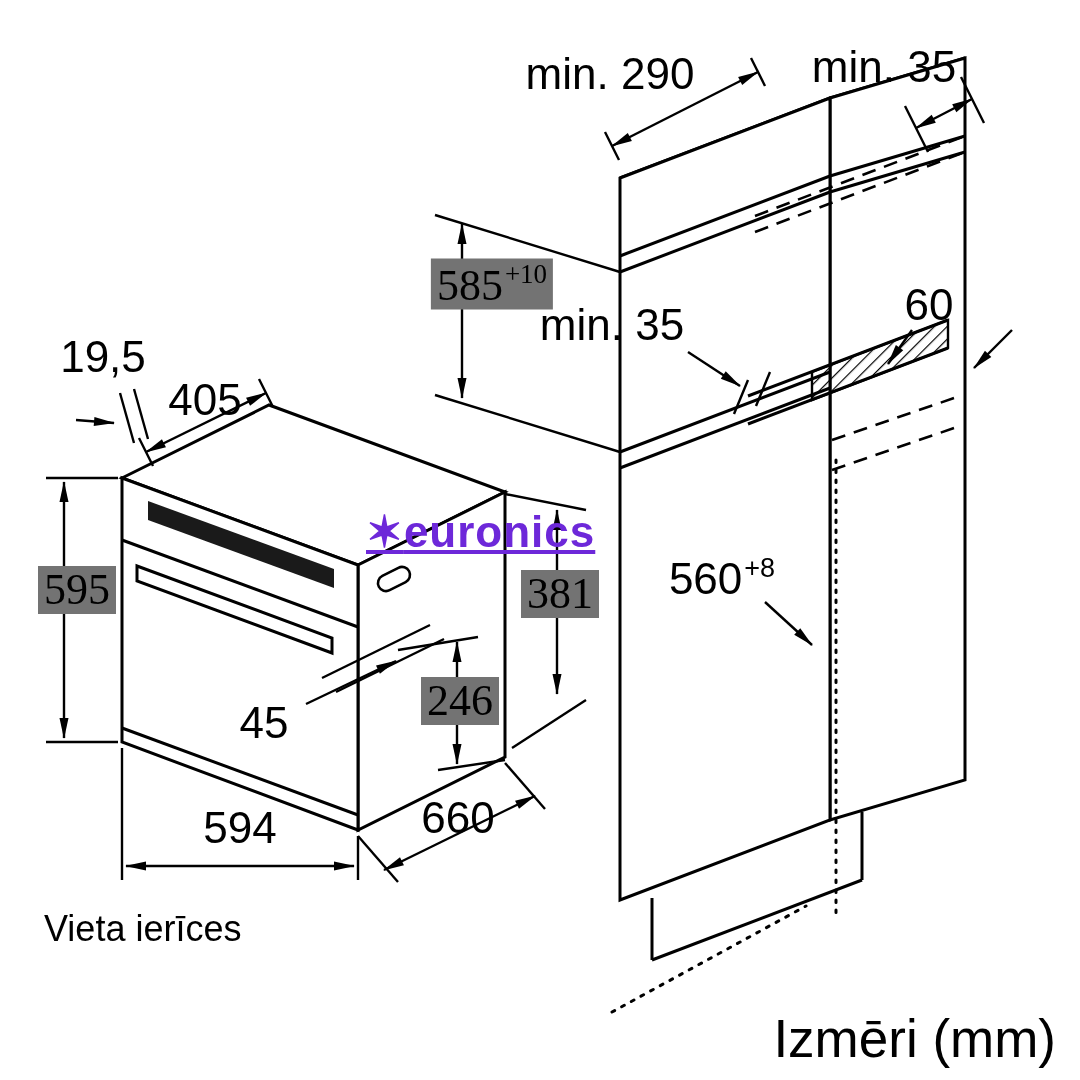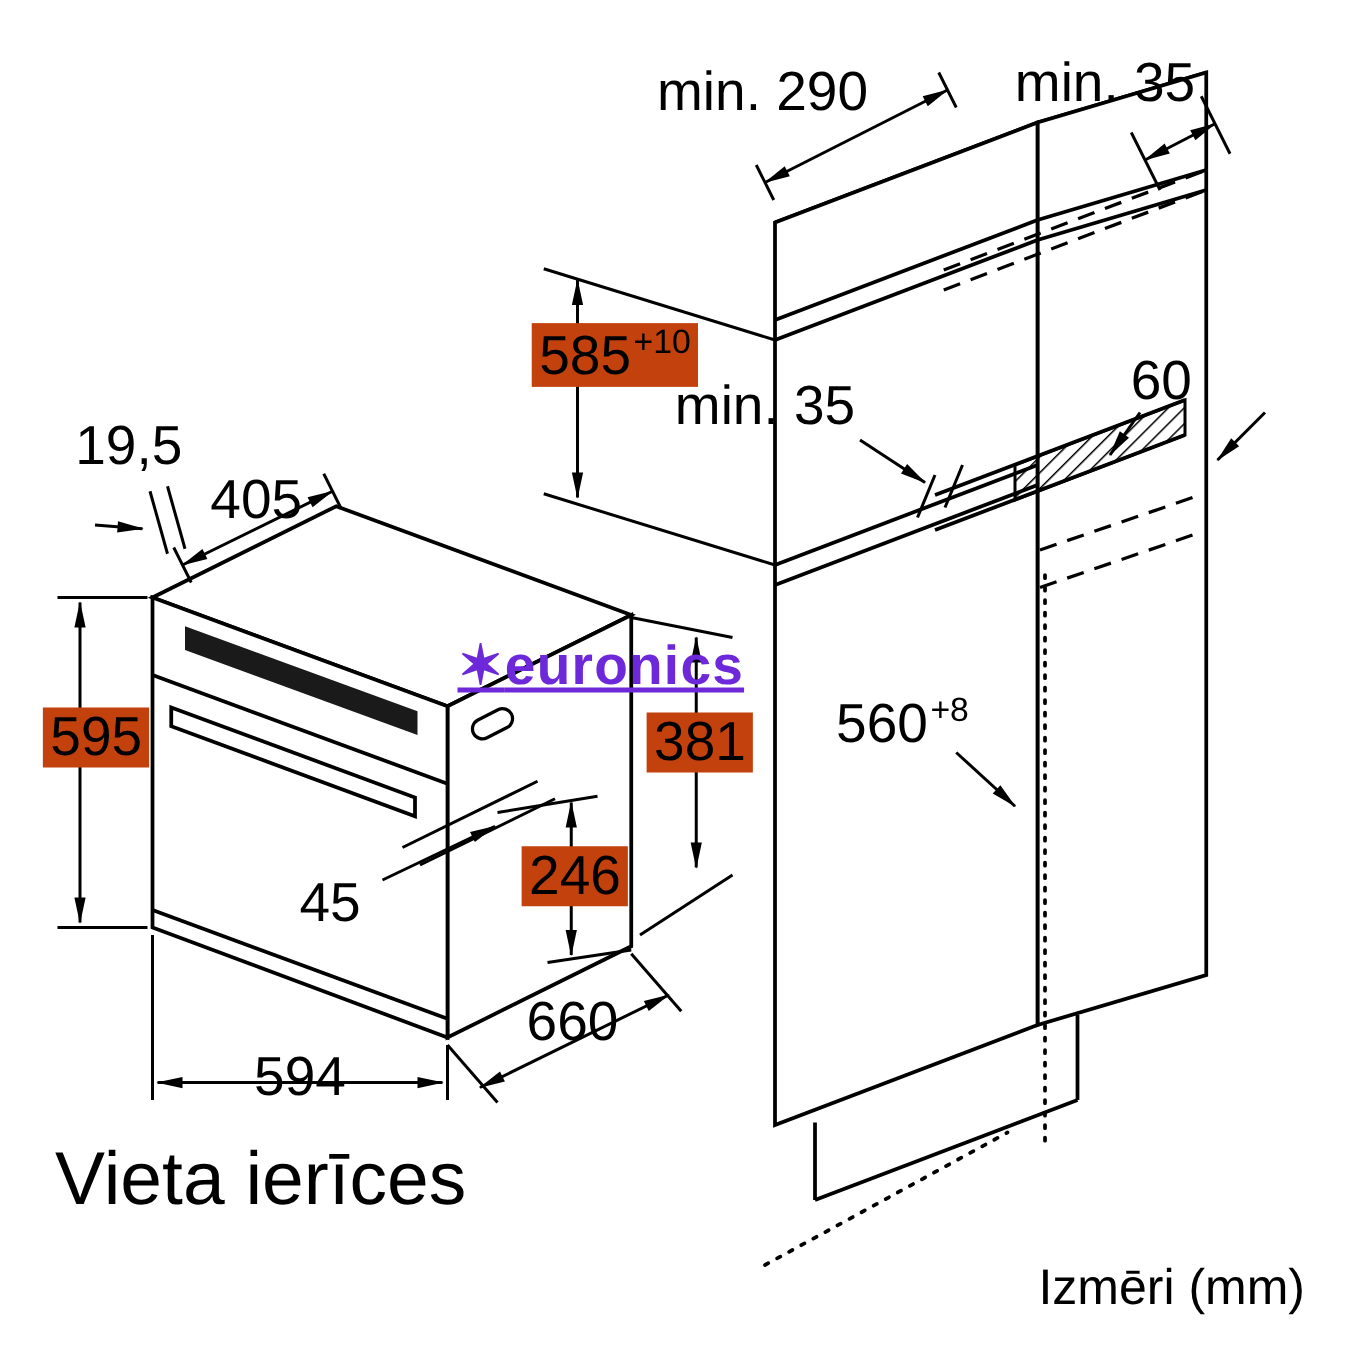--- a/index.html
+++ b/index.html
@@ -1,26 +1,26 @@
 <!DOCTYPE html>
 <html><head>
 <meta charset="utf-8">
 <style>
   html,body{margin:0;padding:0;background:#fff;}
   #stage{position:relative;width:1080px;height:1080px;overflow:hidden;
          font-family:"Liberation Sans",sans-serif;color:#000;background:#fff;}
   #stage svg{position:absolute;left:0;top:0;}
   .lbl{position:absolute;transform:translate(-50%,-50%);font-size:44px;line-height:1;
        white-space:nowrap;color:#000;z-index:3;}
-  .lbl.bg{background:#c2410c;padding:2px 6px;}
+  .lbl.bg{background:#737373;padding:2px 6px;font-family:Liberation Serif, serif;}
   .sup{font-size:27px;vertical-align:17px;margin-left:2px;}
-  .txt{position:absolute;font-size:60px;color:#000;white-space:nowrap;z-index:3;}
+  .txt{position:absolute;font-size:36px;color:#000;white-space:nowrap;z-index:3;}
   .wm{position:absolute;left:366px;top:506px;font-size:44px;font-weight:bold;
       color:#6d28d9;letter-spacing:1px;z-index:4;text-decoration:underline;}
-  .units{position:absolute;right:36px;top:1008px;font-size:40px;white-space:nowrap;z-index:3;margin-left:48px;}
+  .units{position:absolute;right:24px;top:1008px;font-size:53px;white-space:nowrap;z-index:3;margin-left:48px;}
 </style>
 </head>
 <body>
 
 <div id="stage">
 
 <svg width="1080" height="1080" viewBox="0 0 1080 1080">
   <defs>
     <marker id="arr" viewBox="0 0 22 10" markerWidth="22" markerHeight="10" refX="21" refY="5" orient="auto-start-reverse" markerUnits="userSpaceOnUse">
       <path d="M22,5 L1,0.5 L1,9.5 Z" fill="#000"></path>
@@ -132,21 +132,21 @@
     <line x1="146" y1="452" x2="266" y2="393" marker-start="url(#arr)" marker-end="url(#arr)"></line>
     <line x1="139" y1="438" x2="153" y2="466"></line>
     <line x1="259" y1="379" x2="273" y2="407"></line>
   </g>
 </svg>
 
   <div class="lbl" style="left:103px;top:357px">19,5</div>
   <div class="lbl" style="left:205px;top:400px">405</div>
   <div class="lbl bg" style="left:77px;top:590px">595</div>
   <div class="lbl" style="left:264px;top:723px">45</div>
-  <div class="lbl" style="left:240px;top:862px">594</div>
+  <div class="lbl" style="left:240px;top:828px">594</div>
   <div class="lbl" style="left:458px;top:818px">660</div>
   <div class="lbl bg" style="left:460px;top:701px">246</div>
   <div class="lbl bg" style="left:560px;top:594px">381</div>
 
   <div class="lbl" style="left:610px;top:74px">min. 290</div>
   <div class="lbl" style="left:884px;top:67px">min. 35</div>
   <div class="lbl bg" style="left:492px;top:284px">
     <span>585</span><span class="sup">+10</span>
   </div>
   <div class="lbl" style="left:612px;top:325px">min. 35</div>

